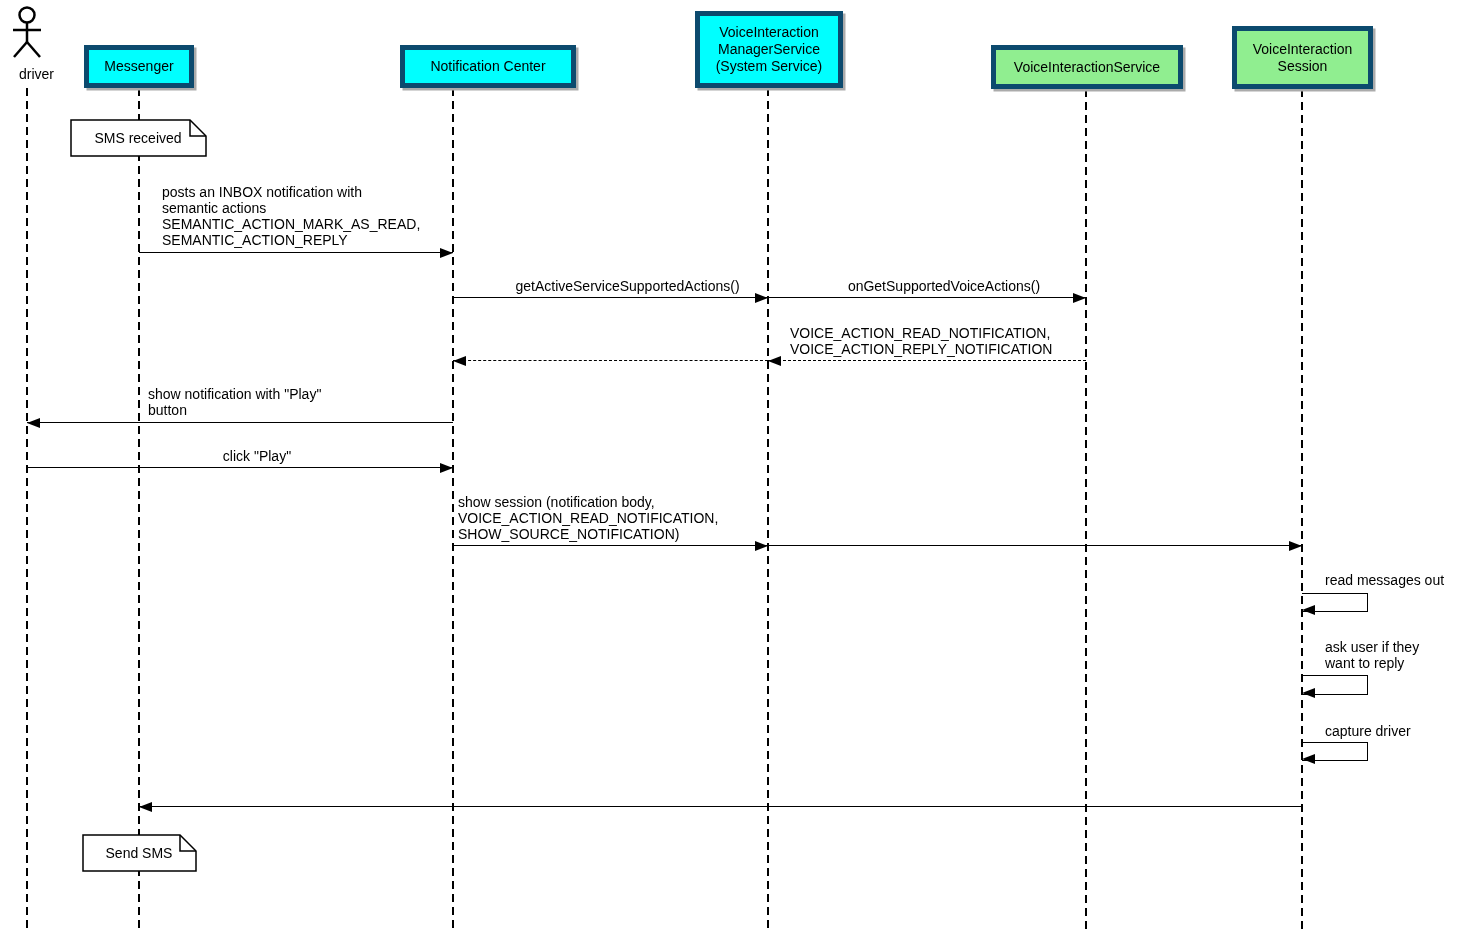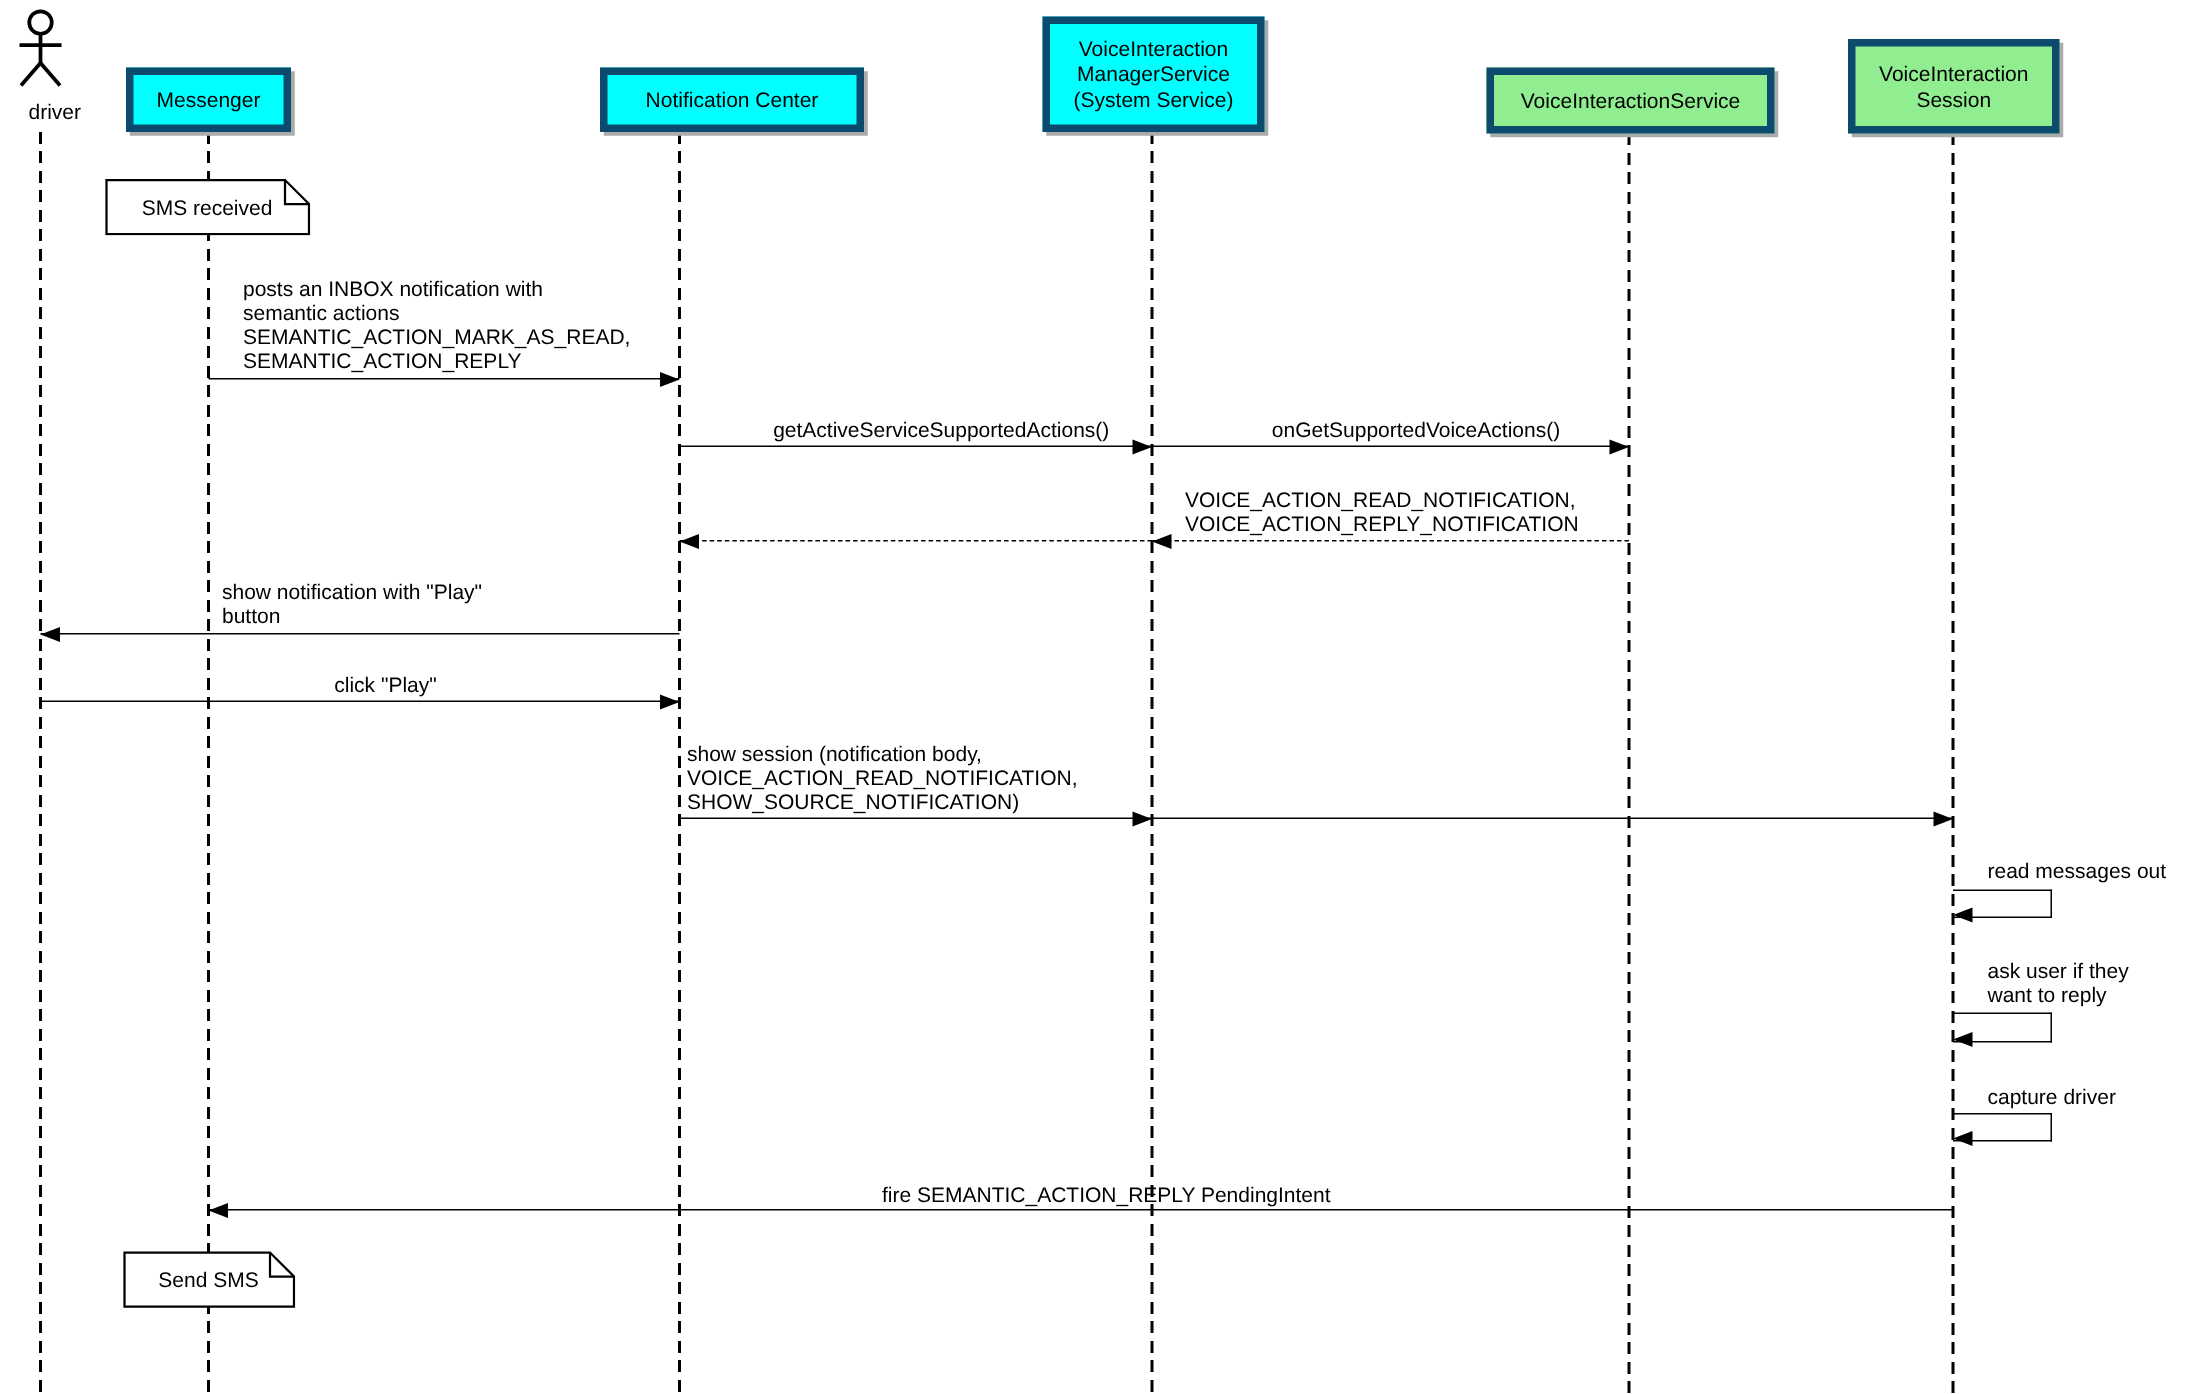--- a/index.html
+++ b/index.html
@@ -133,21 +133,20 @@
 
   <div class="msg-label" style="left:1325px;top:639px;width:130px;">ask user if they
 want to reply</div>
   <div class="selfloop" style="left:1302px;top:675px;width:66px;height:20px;"></div>
   <div class="ah l" style="left:1302px;top:688px;"></div>
 
   <div class="msg-label" style="left:1325px;top:723px;width:130px;">capture driver</div>
   <div class="selfloop" style="left:1302px;top:742px;width:66px;height:19px;"></div>
   <div class="ah l" style="left:1302px;top:754px;"></div>
 
-  <div class="msg-label center" style="left:139px;top:788px;width:1163px;">fire SEMANTIC_ACTION_REPLY PendingIntent</div>
   <div class="mline" style="left:139px;top:806px;width:1163px;"></div>
   <div class="ah l" style="left:139px;top:802px;"></div>
 
   <div class="note" style="left:82px;top:834px;width:115px;height:38px;">
     <svg width="115" height="38">
       <polygon points="1,1 98,1 114,17 114,37 1,37" fill="#ffffff" stroke="#000" stroke-width="1.5"></polygon>
       <polyline points="98,1 98,17 114,17" fill="none" stroke="#000" stroke-width="1.5"></polyline>
     </svg>
     <div class="note-text">Send SMS</div>
   </div>

